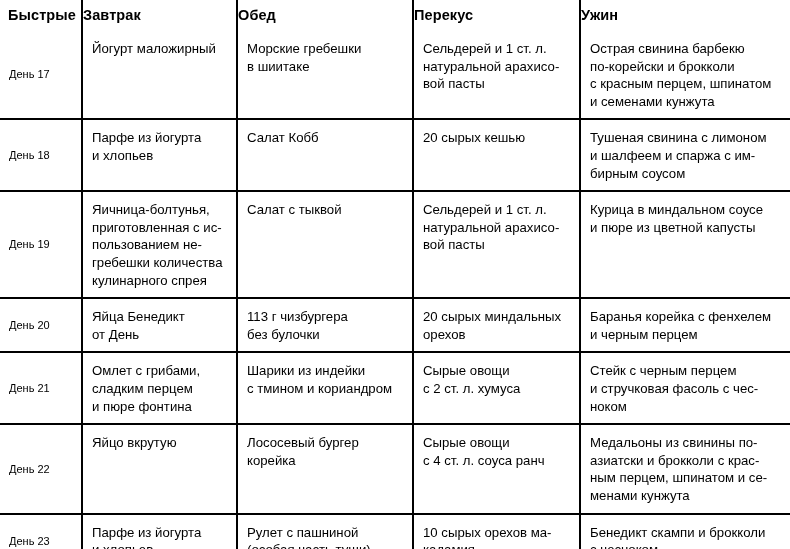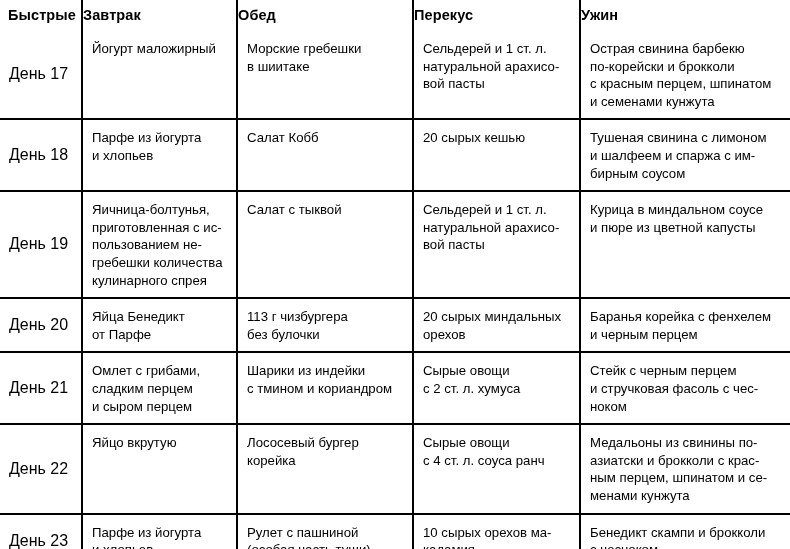--- a/index.html
+++ b/index.html
@@ -76,21 +76,21 @@
   }
   tbody td .cell-inner {
     padding: 9px 0 8px 9px;
   }
   tbody td.day-cell {
     vertical-align: middle;
   }
   tbody td.day-cell .cell-inner {
     padding: 0 0 0 9px;
     white-space: nowrap;
-    font-size: 16px;
+    font-size: 11px;
   }
   .line {
     display: block;
     white-space: pre;
   }
 
   
   tr.r-17 td { height: 79px; }
   tr.r-18 td { height: 61px; }
   tr.r-19 td { height: 105px; }
@@ -214,21 +214,21 @@
               <span class="line">Курица в миндальном соусе</span>
               <span class="line">и пюре из цветной капусты</span>
             </div>
           </td>
         </tr>
         <tr class="r-20">
           <td class="day-cell"><span class="cell-inner">День 20</span></td>
           <td>
             <div class="cell-inner">
               <span class="line">Яйца Бенедикт</span>
-              <span class="line">от Парфе</span>
+              <span class="line">от День</span>
             </div>
           </td>
           <td>
             <div class="cell-inner">
               <span class="line">113 г чизбургера</span>
               <span class="line">без булочки</span>
             </div>
           </td>
           <td>
             <div class="cell-inner">
@@ -242,21 +242,21 @@
               <span class="line">и черным перцем</span>
             </div>
           </td>
         </tr>
         <tr class="r-21">
           <td class="day-cell"><span class="cell-inner">День 21</span></td>
           <td>
             <div class="cell-inner">
               <span class="line">Омлет с грибами,</span>
               <span class="line">сладким перцем</span>
-              <span class="line">и сыром перцем</span>
+              <span class="line">и пюре фонтина</span>
             </div>
           </td>
           <td>
             <div class="cell-inner">
               <span class="line">Шарики из индейки</span>
               <span class="line">с тмином и кориандром</span>
             </div>
           </td>
           <td>
             <div class="cell-inner">

